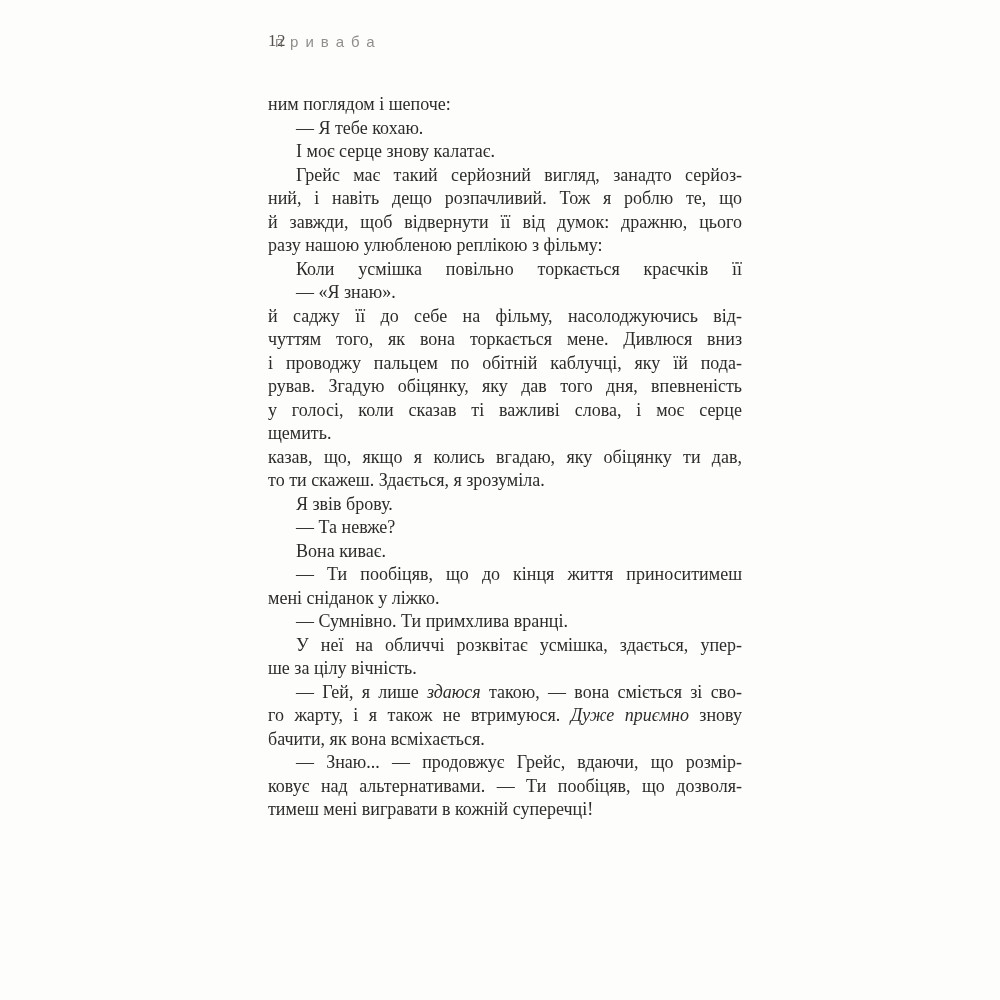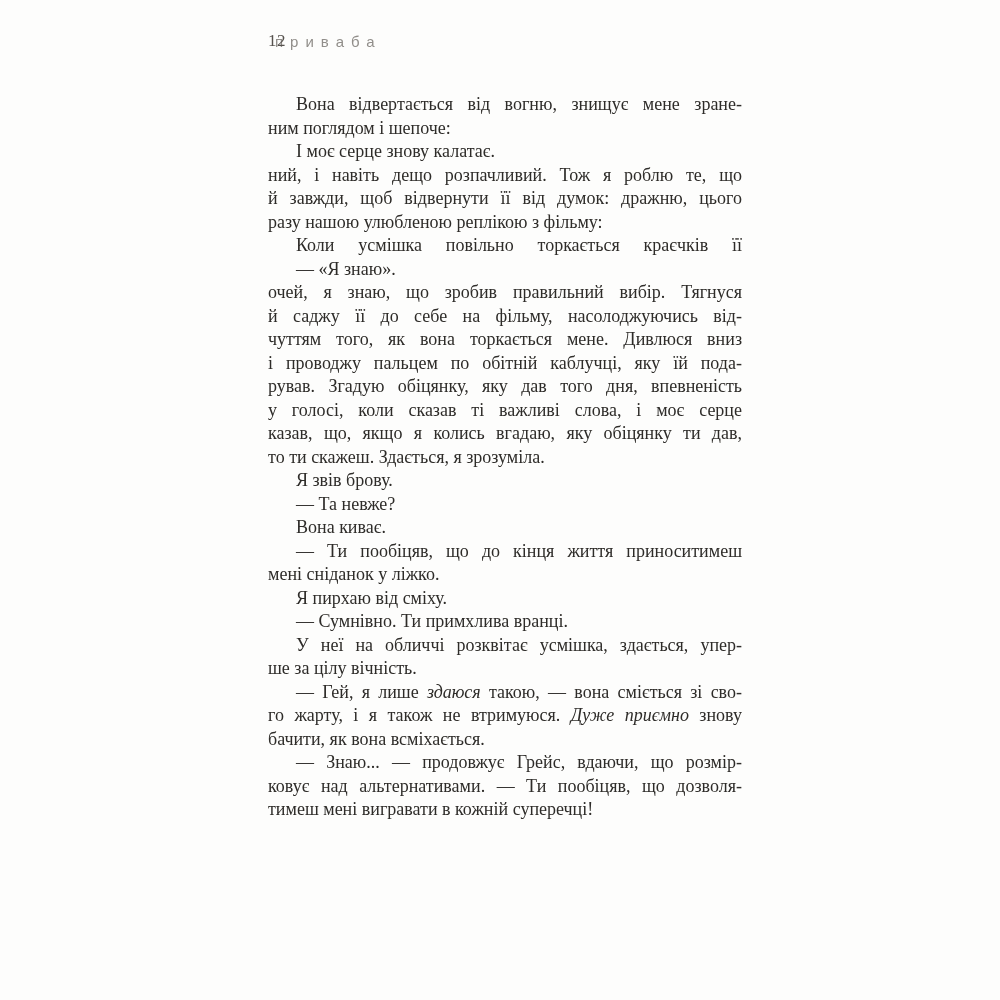--- a/index.html
+++ b/index.html
@@ -68,42 +68,42 @@
 </style>
 </head>
 <body>
 
 <div class="page">
   <div class="page-header">
     <span class="page-number">12</span>
     <span class="running-title">приваба</span>
   </div>
   <div class="text-block">
-      <div class="text-line first j"><span>Вона відвертається від вогню, знищує мене зране-</span></div>
       <div class="text-line"><span>ним поглядом і шепоче:</span></div>
+      <div class="text-line first"><span>— Я тебе кохаю.</span></div>
       <div class="text-line first"><span>І моє серце знову калатає.</span></div>
+      <div class="text-line first j"><span>Грейс має такий серйозний вигляд, занадто серйоз-</span></div>
       <div class="text-line j"><span>ний, і навіть дещо розпачливий. Тож я роблю те, що</span></div>
       <div class="text-line j"><span>й завжди, щоб відвернути її від думок: дражню, цього</span></div>
       <div class="text-line"><span>разу нашою улюбленою реплікою з фільму:</span></div>
       <div class="text-line first j"><span>Коли усмішка повільно торкається краєчків її</span></div>
       <div class="text-line first"><span>— «Я знаю».</span></div>
-      <div class="text-line j"><span>очей, я знаю, що зробив правильний вибір. Тягнуся</span></div>
       <div class="text-line j"><span>й саджу її до себе на фільму, насолоджуючись від-</span></div>
       <div class="text-line j"><span>чуттям того, як вона торкається мене. Дивлюся вниз</span></div>
       <div class="text-line j"><span>і проводжу пальцем по обітній каблучці, яку їй пода-</span></div>
       <div class="text-line j"><span>рував. Згадую обіцянку, яку дав того дня, впевненість</span></div>
       <div class="text-line j"><span>у голосі, коли сказав ті важливі слова, і моє серце</span></div>
+      <div class="text-line"><span>щемить.</span></div>
       <div class="text-line j"><span>казав, що, якщо я колись вгадаю, яку обіцянку ти дав,</span></div>
       <div class="text-line"><span>то ти скажеш. Здається, я зрозуміла.</span></div>
       <div class="text-line first"><span>Я звів брову.</span></div>
       <div class="text-line first"><span>— Та невже?</span></div>
       <div class="text-line first"><span>Вона киває.</span></div>
       <div class="text-line first j"><span>— Ти пообіцяв, що до кінця життя приноситимеш</span></div>
       <div class="text-line"><span>мені сніданок у ліжко.</span></div>
-      <div class="text-line first"><span>Я пирхаю від сміху.</span></div>
       <div class="text-line first"><span>— Сумнівно. Ти примхлива вранці.</span></div>
       <div class="text-line first j"><span>У неї на обличчі розквітає усмішка, здається, упер-</span></div>
       <div class="text-line"><span>ше за цілу вічність.</span></div>
       <div class="text-line first j"><span>— Гей, я лише </span><span class="it">здаюся</span><span> такою, — вона сміється зі сво-</span></div>
       <div class="text-line j"><span>го жарту, і я також не втримуюся. </span><span class="it">Дуже приємно</span><span> знову</span></div>
       <div class="text-line"><span>бачити, як вона всміхається.</span></div>
       <div class="text-line first j"><span>— Знаю... — продовжує Грейс, вдаючи, що розмір-</span></div>
       <div class="text-line j"><span>ковує над альтернативами. — Ти пообіцяв, що дозволя-</span></div>
       <div class="text-line"><span>тимеш мені вигравати в кожній суперечці!</span></div>
     </div>

